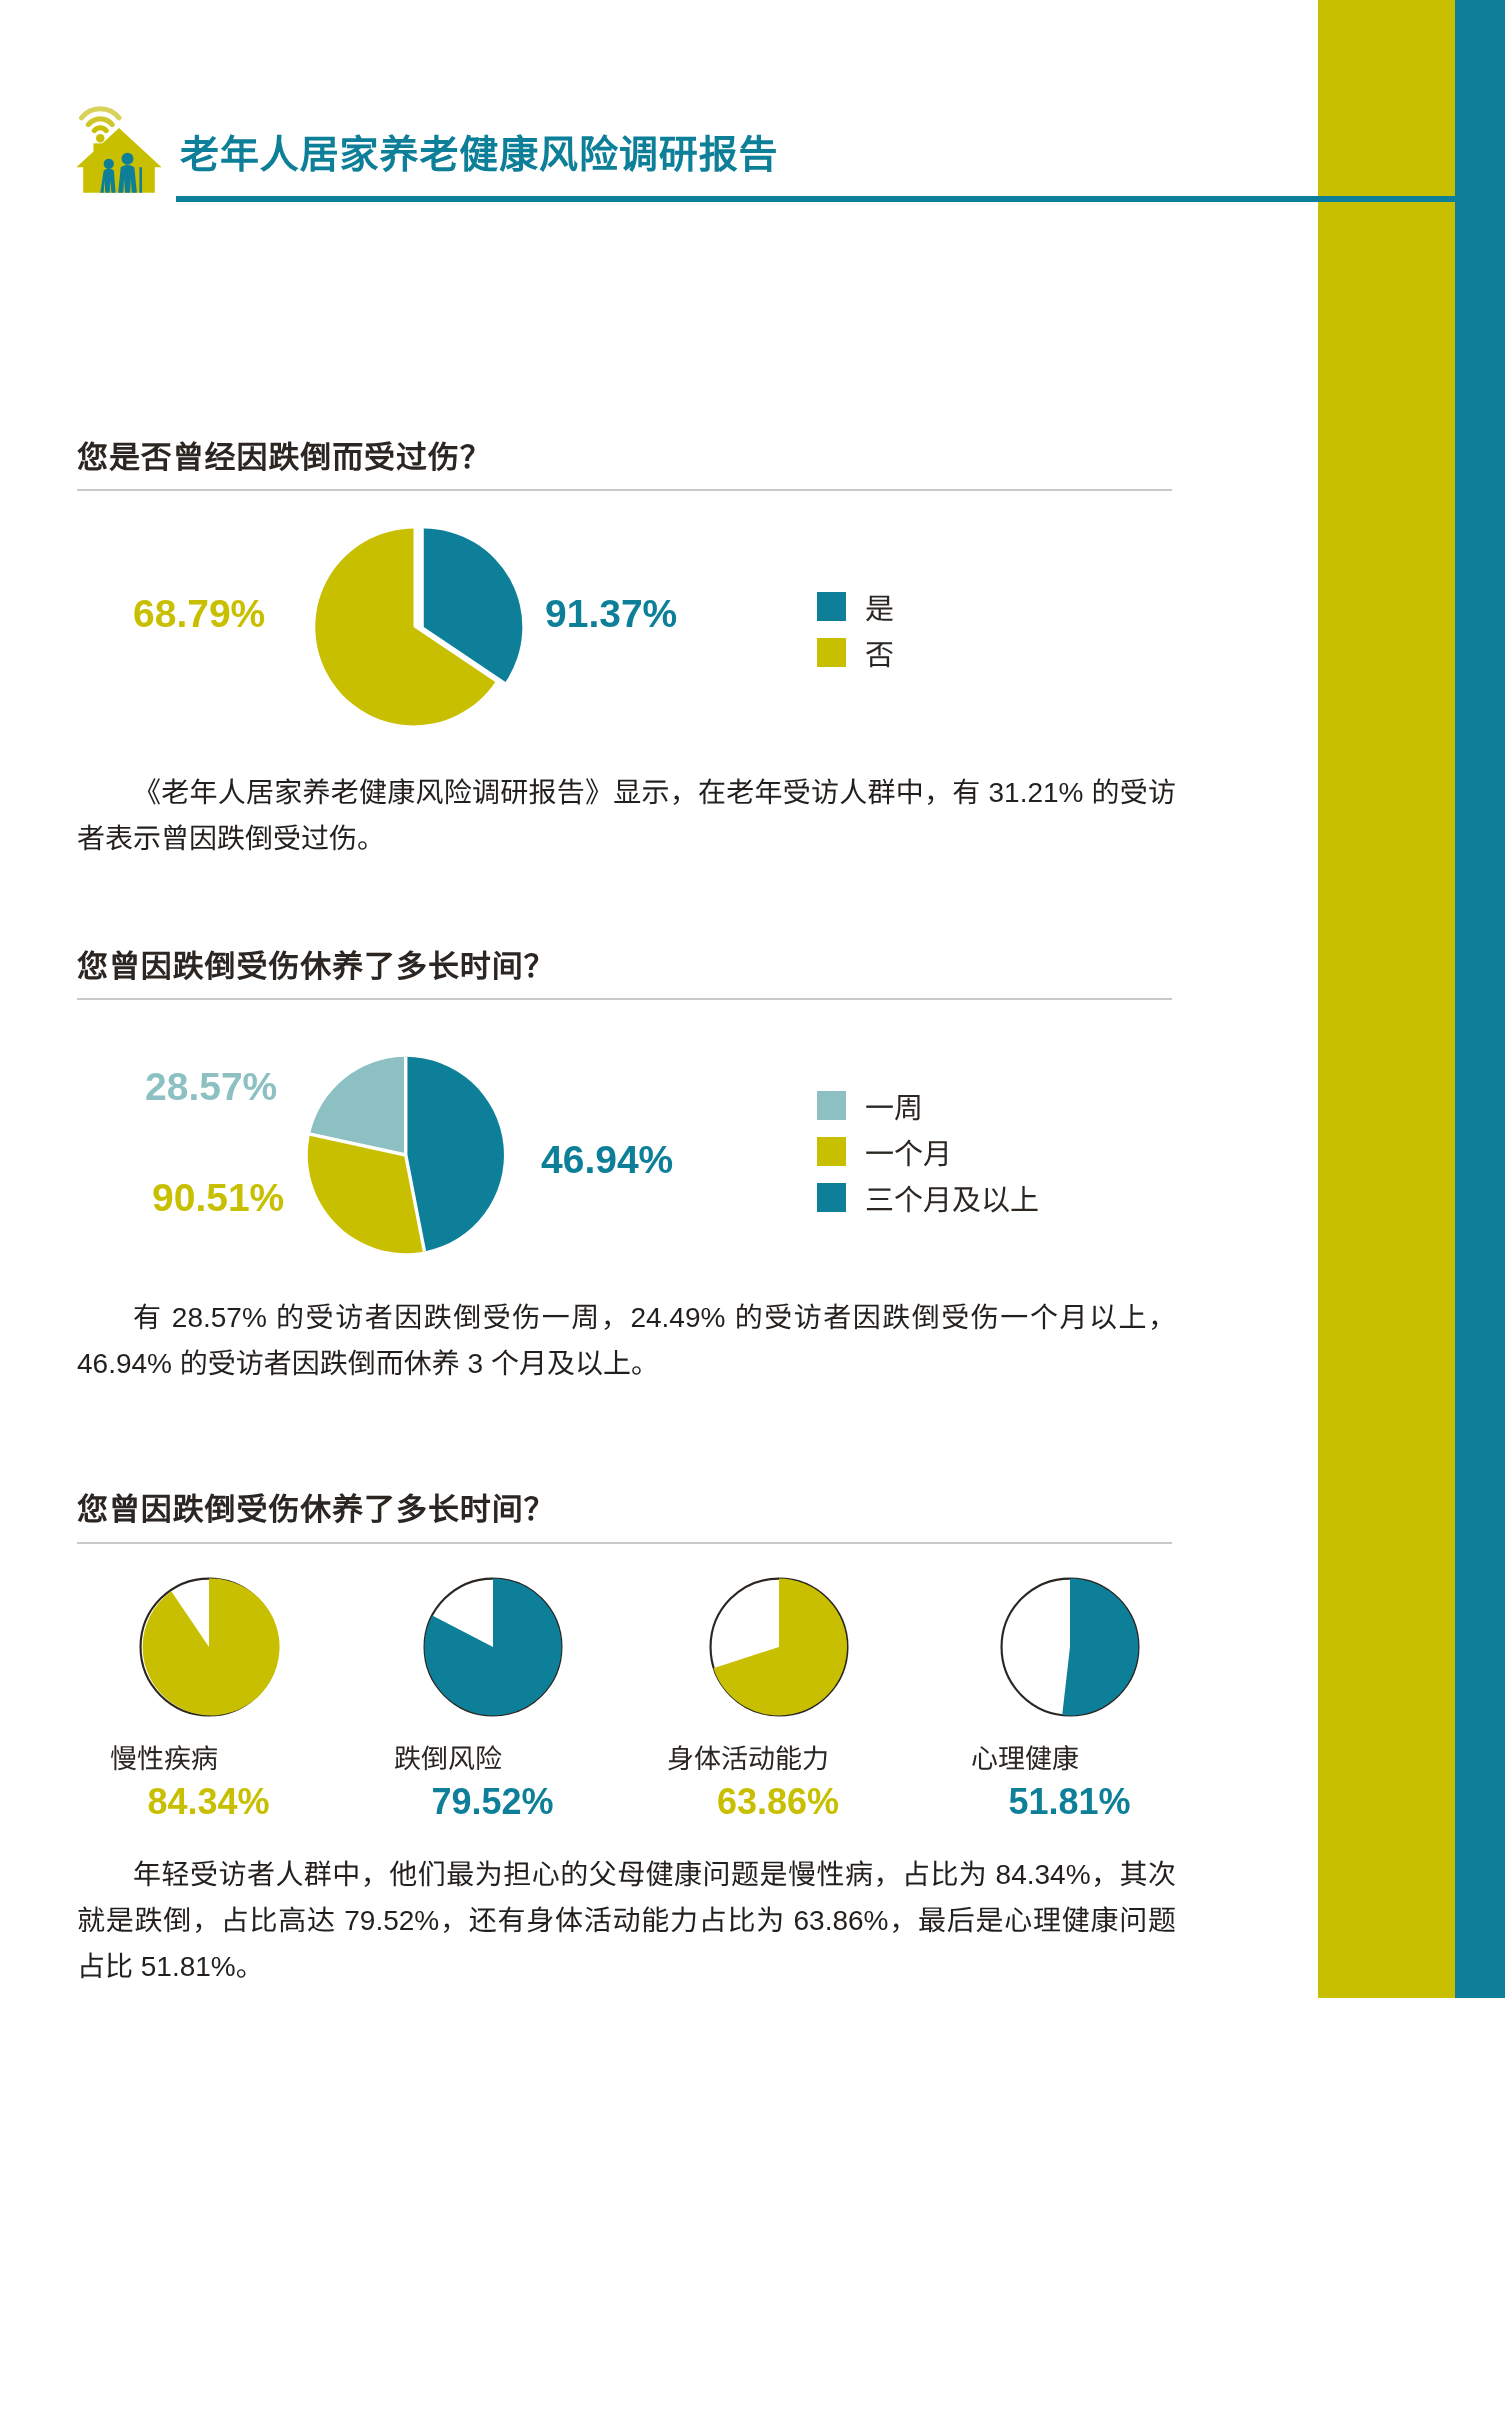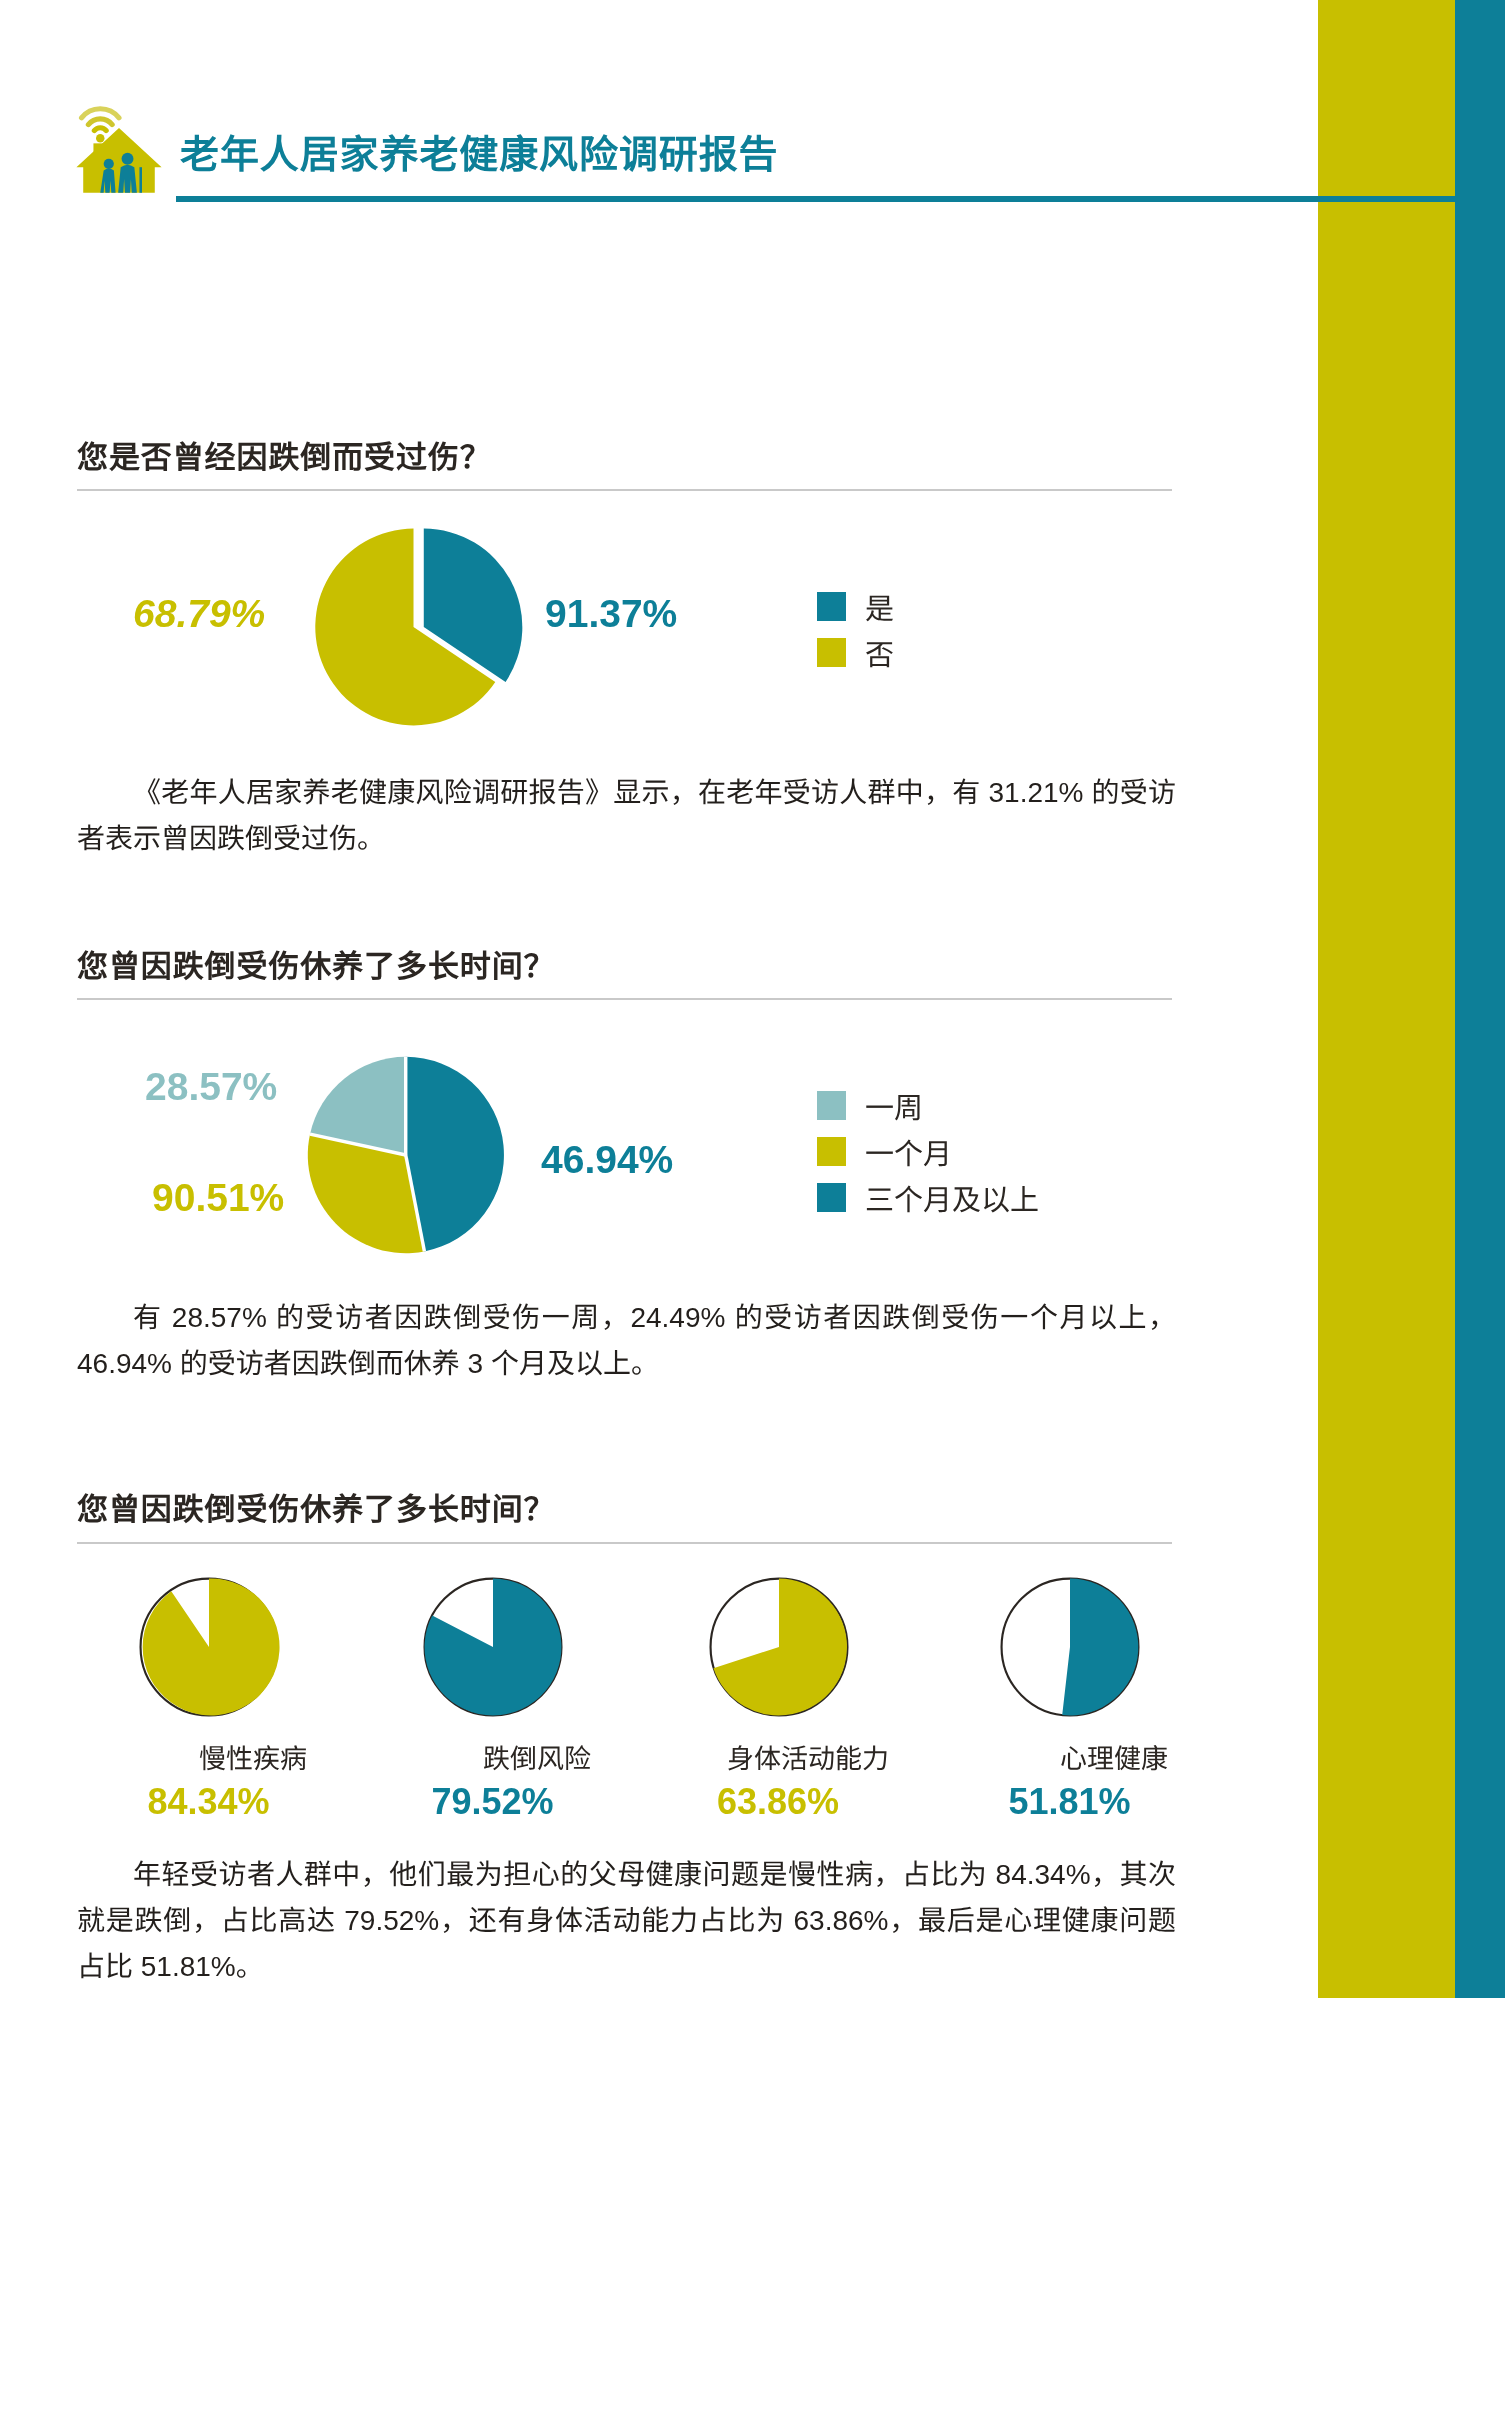--- a/index.html
+++ b/index.html
@@ -139,21 +139,21 @@
     line-height: 1.65;
     color: #231f1c;
     text-indent: 56px;
     text-align: justify;
   }
 
   
   .mini-wrap { position: absolute; }
   .mini-label {
     position: absolute;
-    text-align: right;
+    text-align: left;
     font-size: 27px;
     color: #2b2622;
     white-space: nowrap;
   }
   .mini-pct {
     position: absolute;
     text-align: center;
     font-size: 36px;
     font-weight: bold;
     white-space: nowrap;
@@ -239,21 +239,21 @@
 
     <g>
       <path d="M140 125 L140 10 A115 115 0 0 1 235.6 189.2 Z" fill="#0d7f98"></path>
     </g>
 
     <g transform="translate(-12,0)">
       <path d="M140 125 L235.6 189.2 A115 115 0 1 1 140 10 Z" fill="#c8bf00"></path>
     </g>
   </svg>
 
-  <div class="pct-big" style="left:133px; top:592px; color:#c8bf00;font-style:italic;">68.79%</div>
+  <div class="pct-big" style="left:133px; top:592px; color:#c8bf00;">68.79%</div>
   <div class="pct-big" style="left:545px; top:592px; color:#0d7f98;">91.37%</div>
 
   <div class="legend" style="left:817px; top:589px;">
     <div class="legend-row">
       <span class="legend-swatch" style="background:#0d7f98;"></span>
       <span class="legend-label">是</span>
     </div>
     <div class="legend-row">
       <span class="legend-swatch" style="background:#c8bf00;"></span>
       <span class="legend-label">否</span>

